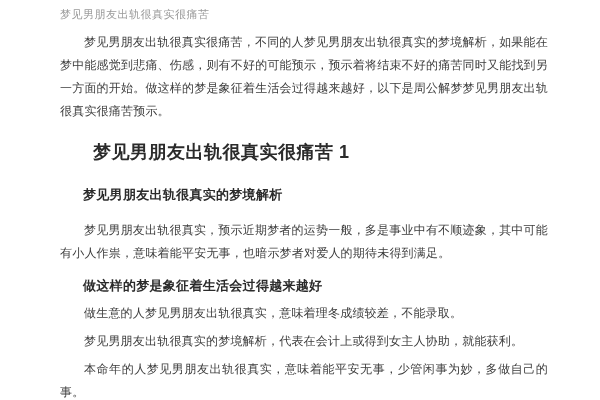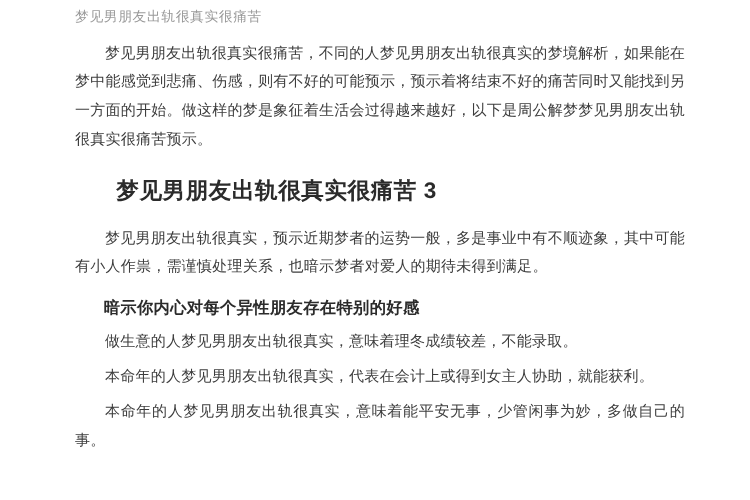--- a/index.html
+++ b/index.html
@@ -58,25 +58,26 @@
   .item{margin:5px 0 0;}
 </style>
 </head>
 <body>
 
 <div class="doc">
   <p class="slug">梦见男朋友出轨很真实很痛苦</p>
 
   <p class="body intro">梦见男朋友出轨很真实很痛苦，不同的人梦见男朋友出轨很真实的梦境解析，如果能在梦中能感觉到悲痛、伤感，则有不好的可能预示，预示着将结束不好的痛苦同时又能找到另一方面的开始。做这样的梦是象征着生活会过得越来越好，以下是周公解梦梦见男朋友出轨很真实很痛苦预示。</p>
 
-  <h1 class="h1">梦见男朋友出轨很真实很痛苦 3</h1>
+  <h1 class="h1">梦见男朋友出轨很真实很痛苦 1</h1>
 
+  <h2 class="h2">梦见男朋友出轨很真实的梦境解析</h2>
 
-  <p class="body para2">梦见男朋友出轨很真实，预示近期梦者的运势一般，多是事业中有不顺迹象，其中可能有小人作祟，需谨慎处理关系，也暗示梦者对爱人的期待未得到满足。</p>
+  <p class="body para2">梦见男朋友出轨很真实，预示近期梦者的运势一般，多是事业中有不顺迹象，其中可能有小人作祟，意味着能平安无事，也暗示梦者对爱人的期待未得到满足。</p>
 
-  <h2 class="h2 h2b">暗示你内心对每个异性朋友存在特别的好感</h2>
+  <h2 class="h2 h2b">做这样的梦是象征着生活会过得越来越好</h2>
 
   <div class="items">
     <p class="body item">做生意的人梦见男朋友出轨很真实，意味着理冬成绩较差，不能录取。</p>
-    <p class="body item">本命年的人梦见男朋友出轨很真实，代表在会计上或得到女主人协助，就能获利。</p>
+    <p class="body item">梦见男朋友出轨很真实的梦境解析，代表在会计上或得到女主人协助，就能获利。</p>
     <p class="body item">本命年的人梦见男朋友出轨很真实，意味着能平安无事，少管闲事为妙，多做自己的事。</p>
   </div>
 </div>
 
 </body></html>

